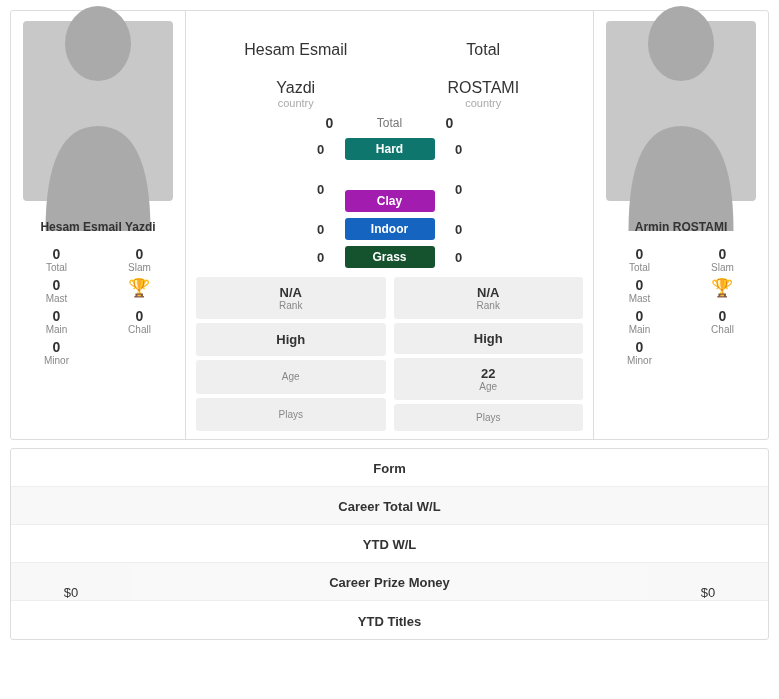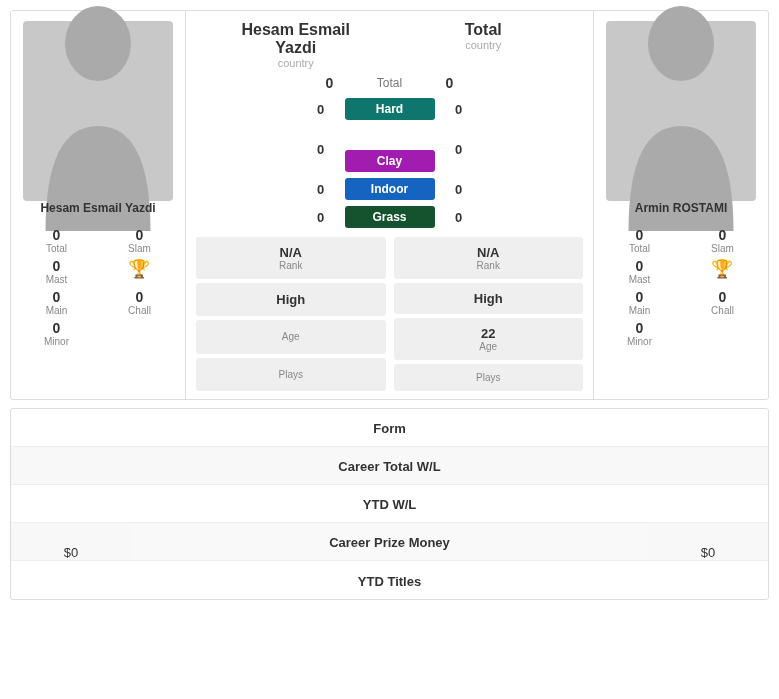--- a/index.html
+++ b/index.html
@@ -9,20 +9,21 @@
       width: 779px;
       min-height: 699px;
       color: #333;
     }
 
     .player-name {
       font-size: 12px;
       font-weight: bold;
       text-align: center;
       margin-bottom: 6px;
+      margin-top: 19px;
     }
 
     
     .avatar-silhouette {
       width: 150px;
       height: 180px;
       background: #c8c8c8;
       border-radius: 4px;
       display: flex;
       align-items: center;
@@ -61,21 +62,22 @@
     }
 
     .center-panel {
       flex: 1;
       display: flex;
       flex-direction: column;
     }
 
     .pname-big {
       font-size: 16px;
-      font-weight: bold;
+      font-weight: normal;
+      margin-top: 20px;
     }
 
     .country-text {
       font-size: 11px;
       color: #aaa;
     }
 
     
     .total-row {
       display: flex;
@@ -290,20 +292,23 @@
             <span>Yazdi</span>
           </div>
           <div class="country-text">
             <span>country</span>
           </div>
         </div>
         <div style="text-align:center; flex:1;">
           <div class="pname-big">
             <span>Total</span>
           </div>
+          <div class="pname-big">
+            <span>ROSTAMI</span>
+          </div>
           <div class="country-text">
             <span>country</span>
           </div>
         </div>
       </div>
 
       <div class="total-row">
         <span class="total-score">0</span>
         <span class="total-label-center">Total</span>
         <span class="total-score">0</span>

